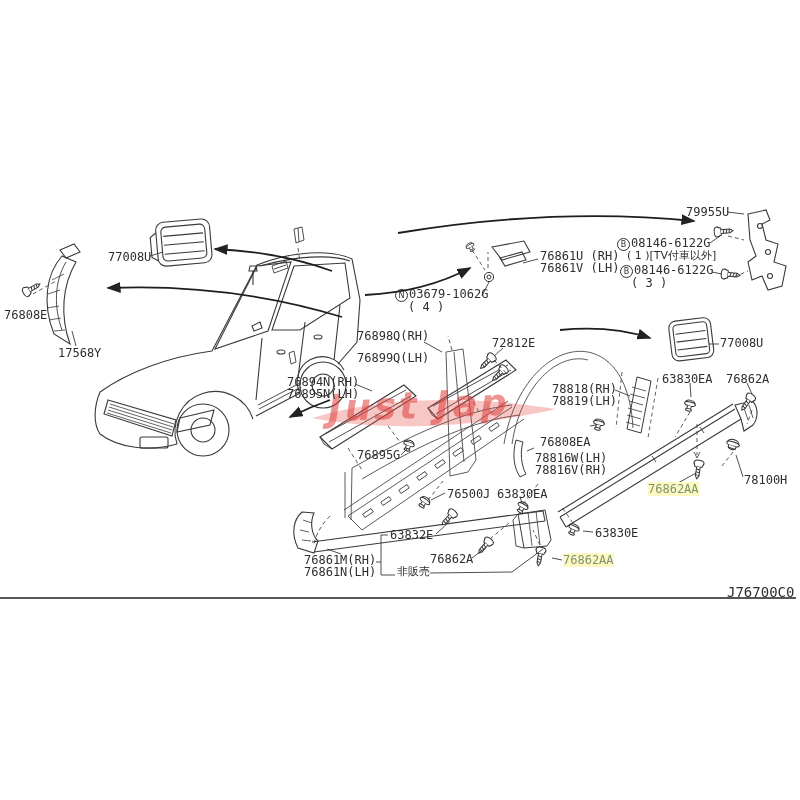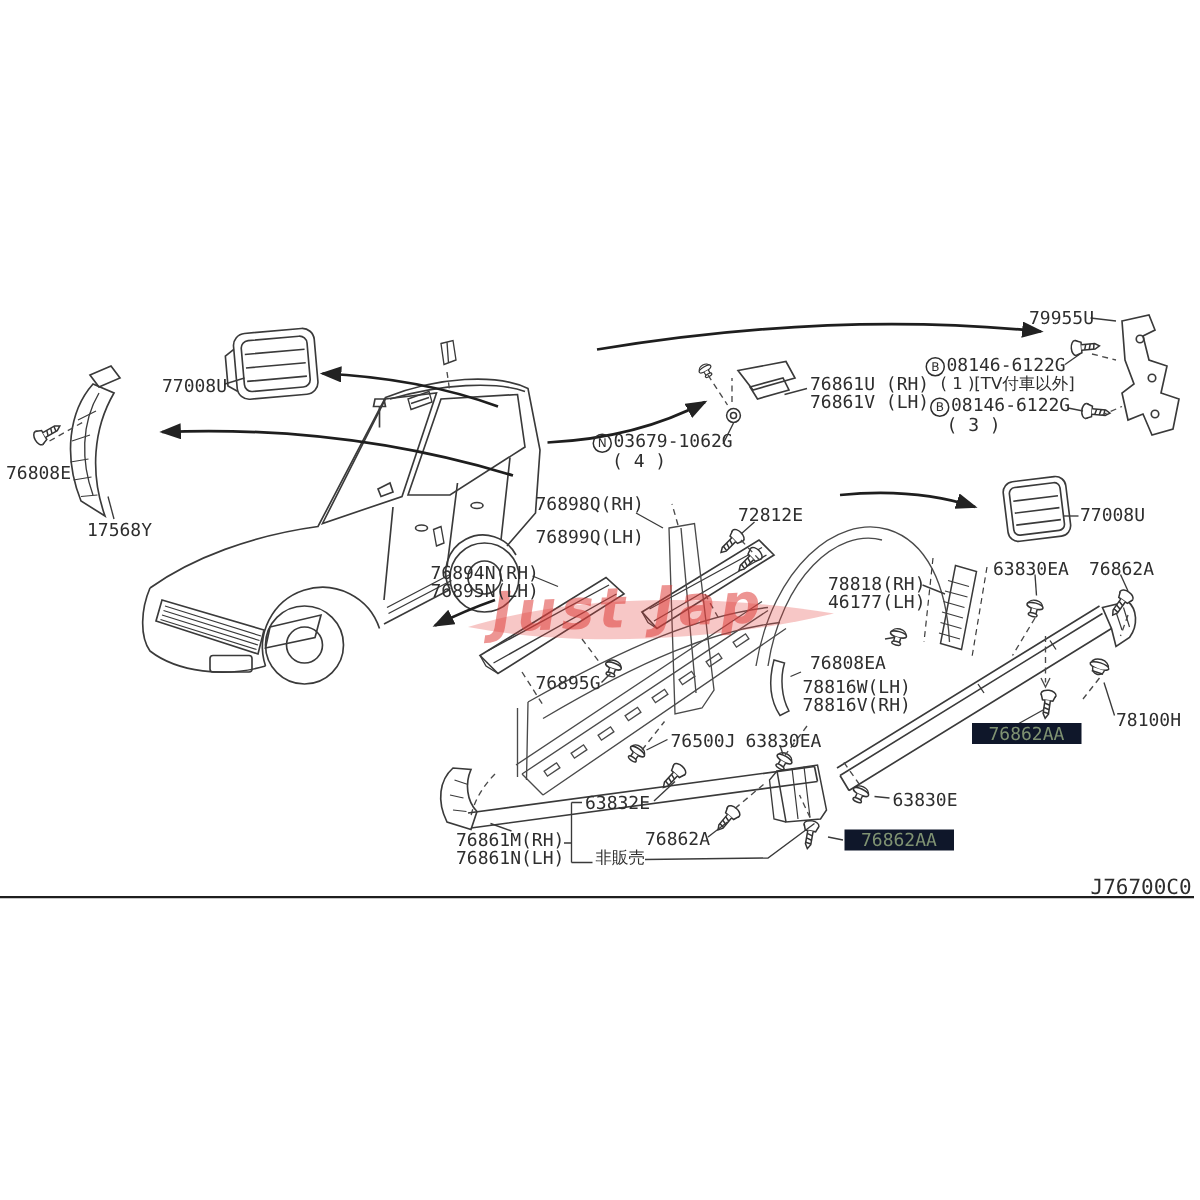--- a/index.html
+++ b/index.html
@@ -2,21 +2,21 @@
 <html><head>
 <meta charset="utf-8">
 <style>
   html,body{margin:0;padding:0;background:#ffffff;}
   #stage{position:relative;width:800px;height:800px;background:#ffffff;overflow:hidden;
          font-family:"DejaVu Sans Mono","Liberation Mono",monospace;}
   #art{position:absolute;left:0;top:0;}
   .lbl{position:absolute;font-size:12px;line-height:12px;color:#2e2e2e;white-space:nowrap;
        font-family:"DejaVu Sans Mono","Liberation Mono",monospace;}
   .lbl.jp{font-size:11px;font-family:"DejaVu Sans",sans-serif;}
-  .lbl.hl{background:#0f172a;color:#7f9272;padding:1px 11px;}
+  .lbl.hl{background:#fef9c3;color:#7f9272;padding:1px 0;}
   .circ{display:inline-block;width:11px;height:11px;border:1px solid #2e2e2e;border-radius:50%;
         font-size:8px;line-height:11px;text-align:center;vertical-align:0px;margin-right:1px;
         font-family:"DejaVu Sans",sans-serif;}
   .wm{position:absolute;left:328px;top:384px;font-family:"DejaVu Sans",sans-serif;
       font-weight:bold;font-style:italic;font-size:37px;letter-spacing:3px;
       color:rgba(222,62,58,0.55);transform:rotate(-2deg);}
   .code{position:absolute;font-size:14px;color:#2e2e2e;}
 </style>
 </head>
 <body>
@@ -281,21 +281,21 @@
   <span class="lbl" style="left:617px;top:237px"><span class="circ">B</span><span>08146-6122G</span></span>
   <span class="lbl jp" style="left:627px;top:250px">( 1 )[TV付車以外]</span>
   <span class="lbl" style="left:620px;top:264px"><span class="circ">B</span><span>08146-6122G</span></span>
   <span class="lbl" style="left:631px;top:277px">( 3 )</span>
   <span class="lbl" style="left:357px;top:330px">76898Q(RH)</span>
   <span class="lbl" style="left:357px;top:352px">76899Q(LH)</span>
   <span class="lbl" style="left:492px;top:337px">72812E</span>
   <span class="lbl" style="left:287px;top:376px">76894N(RH)</span>
   <span class="lbl" style="left:287px;top:388px">76895N(LH)</span>
   <span class="lbl" style="left:552px;top:383px">78818(RH)</span>
-  <span class="lbl" style="left:552px;top:395px">46177(LH)</span>
+  <span class="lbl" style="left:552px;top:395px">78819(LH)</span>
   <span class="lbl" style="left:662px;top:373px">63830EA</span>
   <span class="lbl" style="left:726px;top:373px">76862A</span>
   <span class="lbl" style="left:720px;top:337px">77008U</span>
   <span class="lbl" style="left:540px;top:436px">76808EA</span>
   <span class="lbl" style="left:535px;top:464px">78816V(RH)</span>
   <span class="lbl" style="left:535px;top:452px">78816W(LH)</span>
   <span class="lbl" style="left:357px;top:449px">76895G</span>
   <span class="lbl hl" style="left:648px;top:482px">76862AA</span>
   <span class="lbl" style="left:744px;top:474px">78100H</span>
   <span class="lbl" style="left:447px;top:488px">76500J</span>

